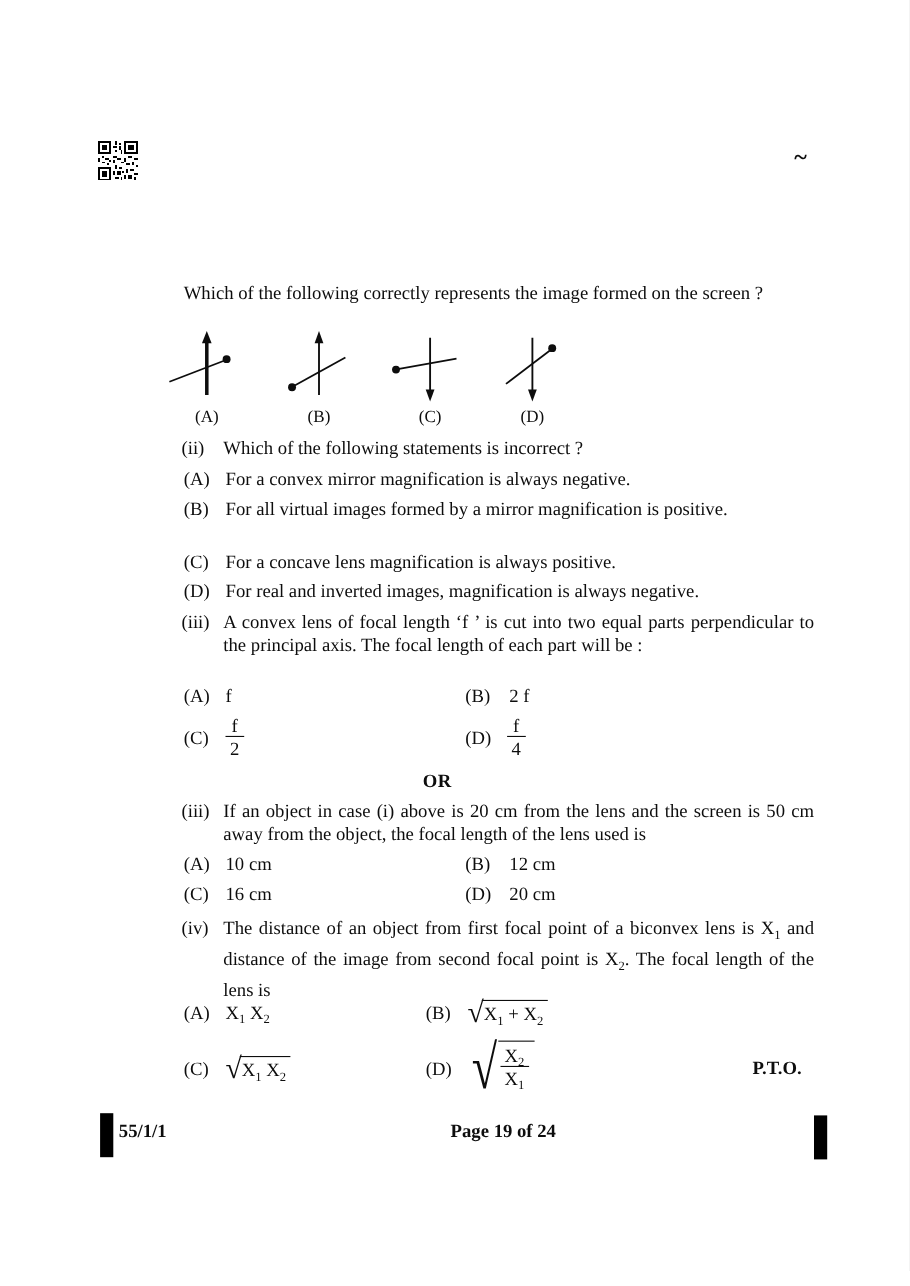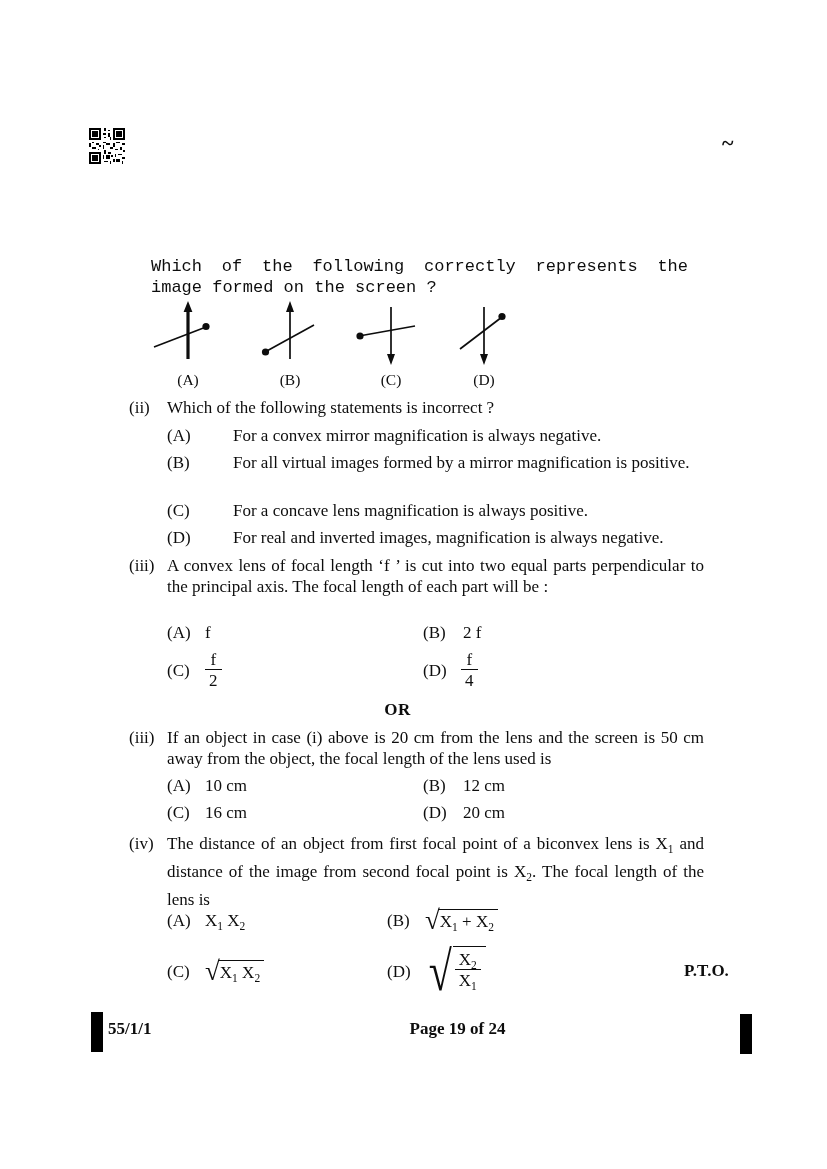--- a/index.html
+++ b/index.html
@@ -9,26 +9,26 @@
     margin:0 auto;
     background:#ffffff;
     font-family:"Liberation Serif", serif;
     color:#0d0d0d;
     font-size:17px;
     line-height:21px;
     overflow:hidden;
   }
   .abs{position:absolute;}
   .para{text-align:justify;}
-  .qblock{position:absolute;display:flex;}
+  .qblock{position:absolute;display:flex;margin-left:36px;}
   .qnum{flex:0 0 38px;}
   .qbody{flex:1;text-align:justify;}
   .opt{position:absolute;display:flex;}
   .opt-label{flex:0 0 38px;}
-  .opt-text{flex:1;text-align:justify;margin-left:28px;}
+  .opt-text{flex:1;text-align:justify;}
   .optpair{position:absolute;display:flex;align-items:center;height:100%;}
   .optpair .opt-label{flex:0 0 38px;}
   
   .frac{display:inline-flex;flex-direction:column;align-items:center;line-height:19px;}
   .frac .den{border-top:1.4px solid #0d0d0d;padding:1px 4px 0 4px;}
   .frac .num{padding:0 4px;}
   
   .sqrt{display:inline-flex;align-items:flex-start;}
   .sqrt .rad{font-size:27px;line-height:23px;margin-right:-2px;}
   .sqrt .radicand{border-top:1.6px solid #0d0d0d;padding:1px 4px 0 2px;line-height:21px;}
@@ -57,21 +57,21 @@
       <path fill="#fff" d="M15 1h5v5h-5z"></path>
       <path fill="#000" d="M16 2h3v3h-3z"></path>
     <path fill="#000" d="M0 14h7v7H0z"></path>
       <path fill="#fff" d="M1 15h5v5H1z"></path>
       <path fill="#000" d="M2 16h3v3H2z"></path>
     <path fill="#000" d="M9 0h1v2H9zM11 1h1v1h-1zM8 3h2v1H8zM11 3h1v2h-1zM9 5h1v1H9zM12 5h1v2h-1zM8 8h2v1H8zM0 9h1v2H0zM2 8h1v1H2zM4 9h2v1H4zM6 10h1v1H6zM2 11h2v1H2zM5 12h1v1H5zM8 10h1v2H8zM10 9h2v1h-2zM12 11h2v1h-2zM14 9h1v2h-1zM16 8h2v1h-2zM19 9h2v1h-2zM18 11h1v2h-1zM15 12h2v1h-2zM20 13h1v1h-1zM9 13h1v2H9zM11 14h2v1h-2zM8 16h1v2H8zM10 16h2v2h-2zM13 16h1v1h-1zM15 15h1v2h-1zM17 15h2v1h-2zM19 17h2v1h-2zM14 18h1v2h-1zM16 18h2v2h-2zM9 19h2v1H9zM12 19h1v2h-1zM19 19h1v2h-1z"></path>
   </svg>
 
   <div class="abs tilde" style="left:722px;top:132px;">~</div>
 
-  <div class="abs para" style="left:151px;top:256px;width:537px;font-family:Liberation Mono, monospace;">Which of the following correctly represents the image formed on the screen ?</div>
+  <div class="abs para" style="left:167px;top:256px;width:537px;">Which of the following correctly represents the image formed on the screen ?</div>
 
   <div class="abs" style="left:148px;top:299px;width:420px;height:92px;">
 
     <div class="fig-item" style="left:0;">
       <svg width="80" height="68" viewBox="0 0 80 68">
         <line x1="40" y1="10" x2="40" y2="60" stroke="#0d0d0d" stroke-width="3.2"></line>
         <polygon points="40,2 35.6,13 44.4,13" fill="#0d0d0d"></polygon>
         <line x1="6" y1="48" x2="58" y2="28" stroke="#0d0d0d" stroke-width="1.6"></line>
         <circle cx="58" cy="27.5" r="3.6" fill="#0d0d0d"></circle>
       </svg>

